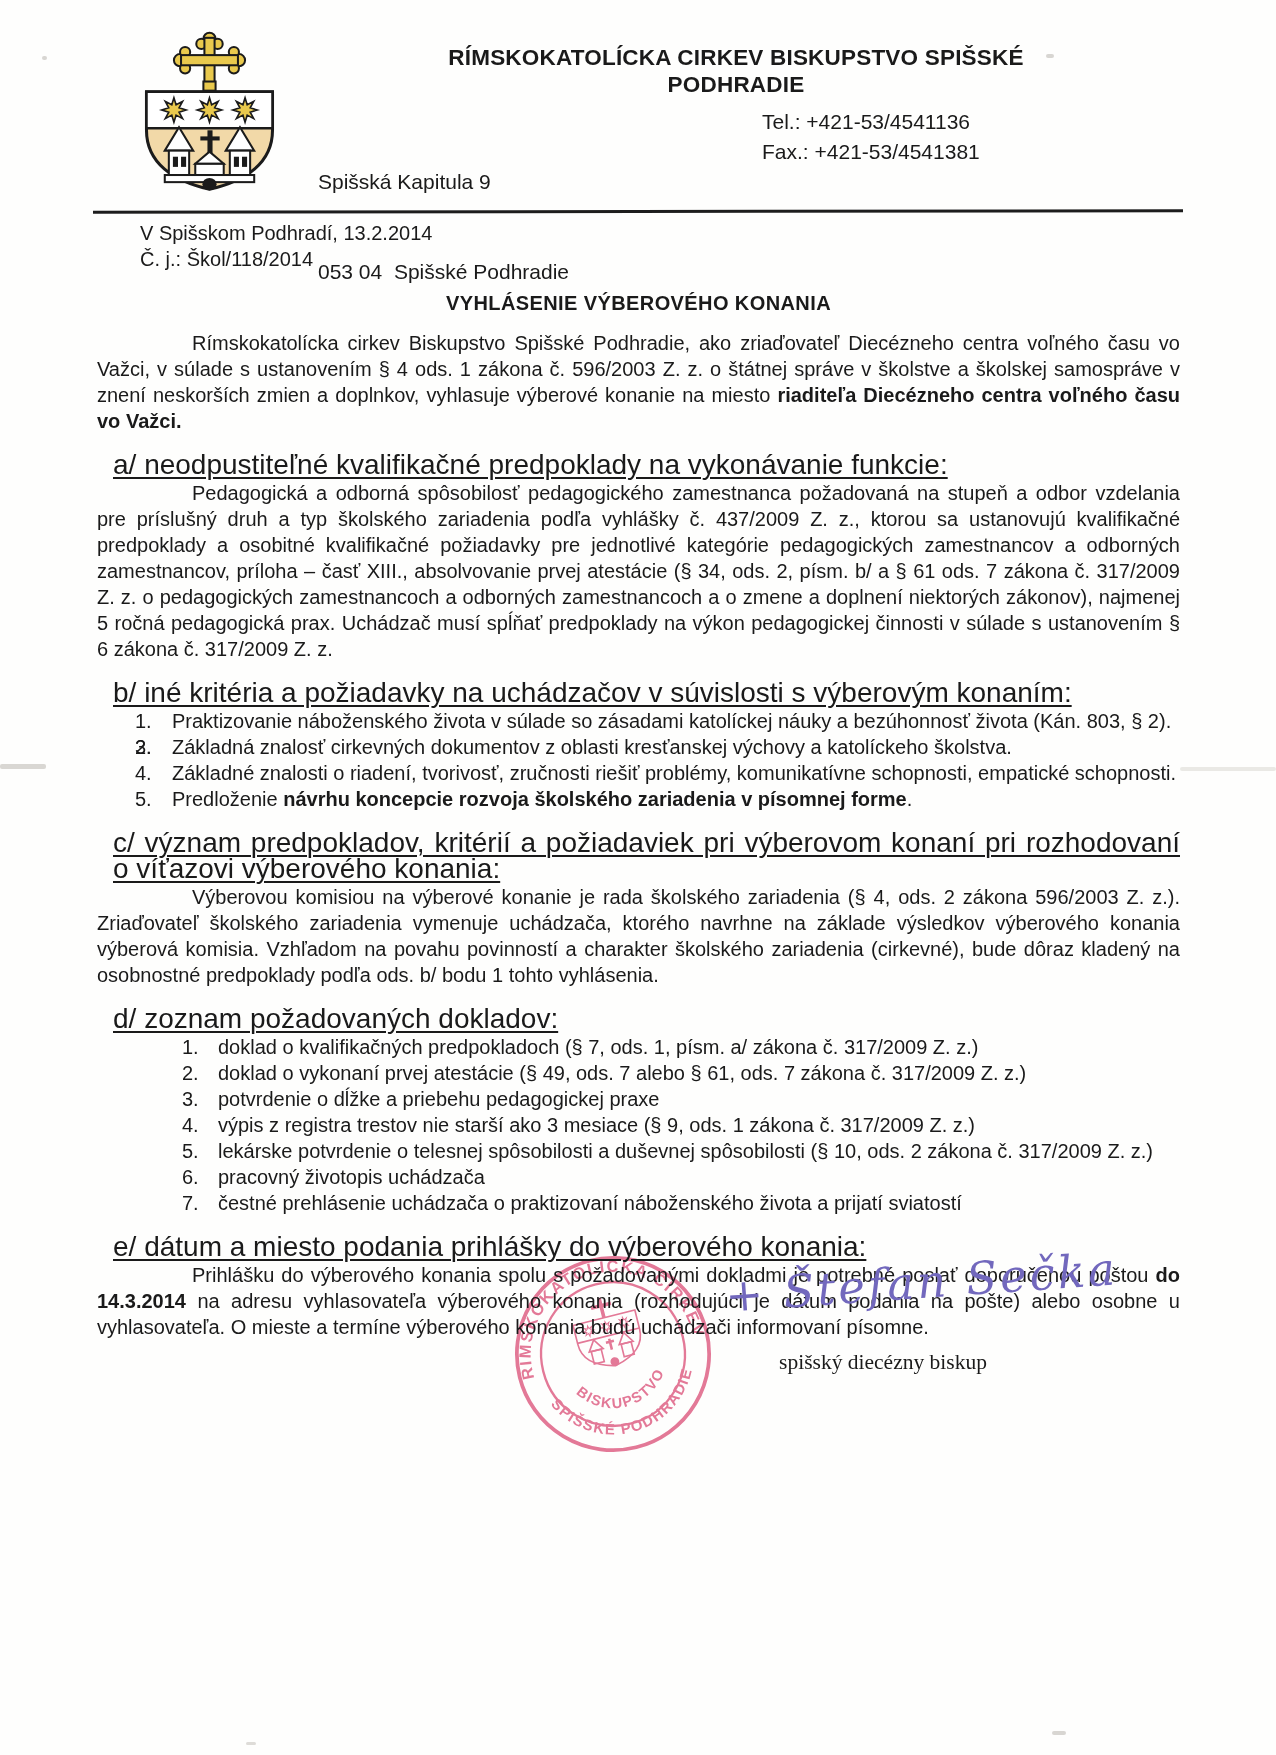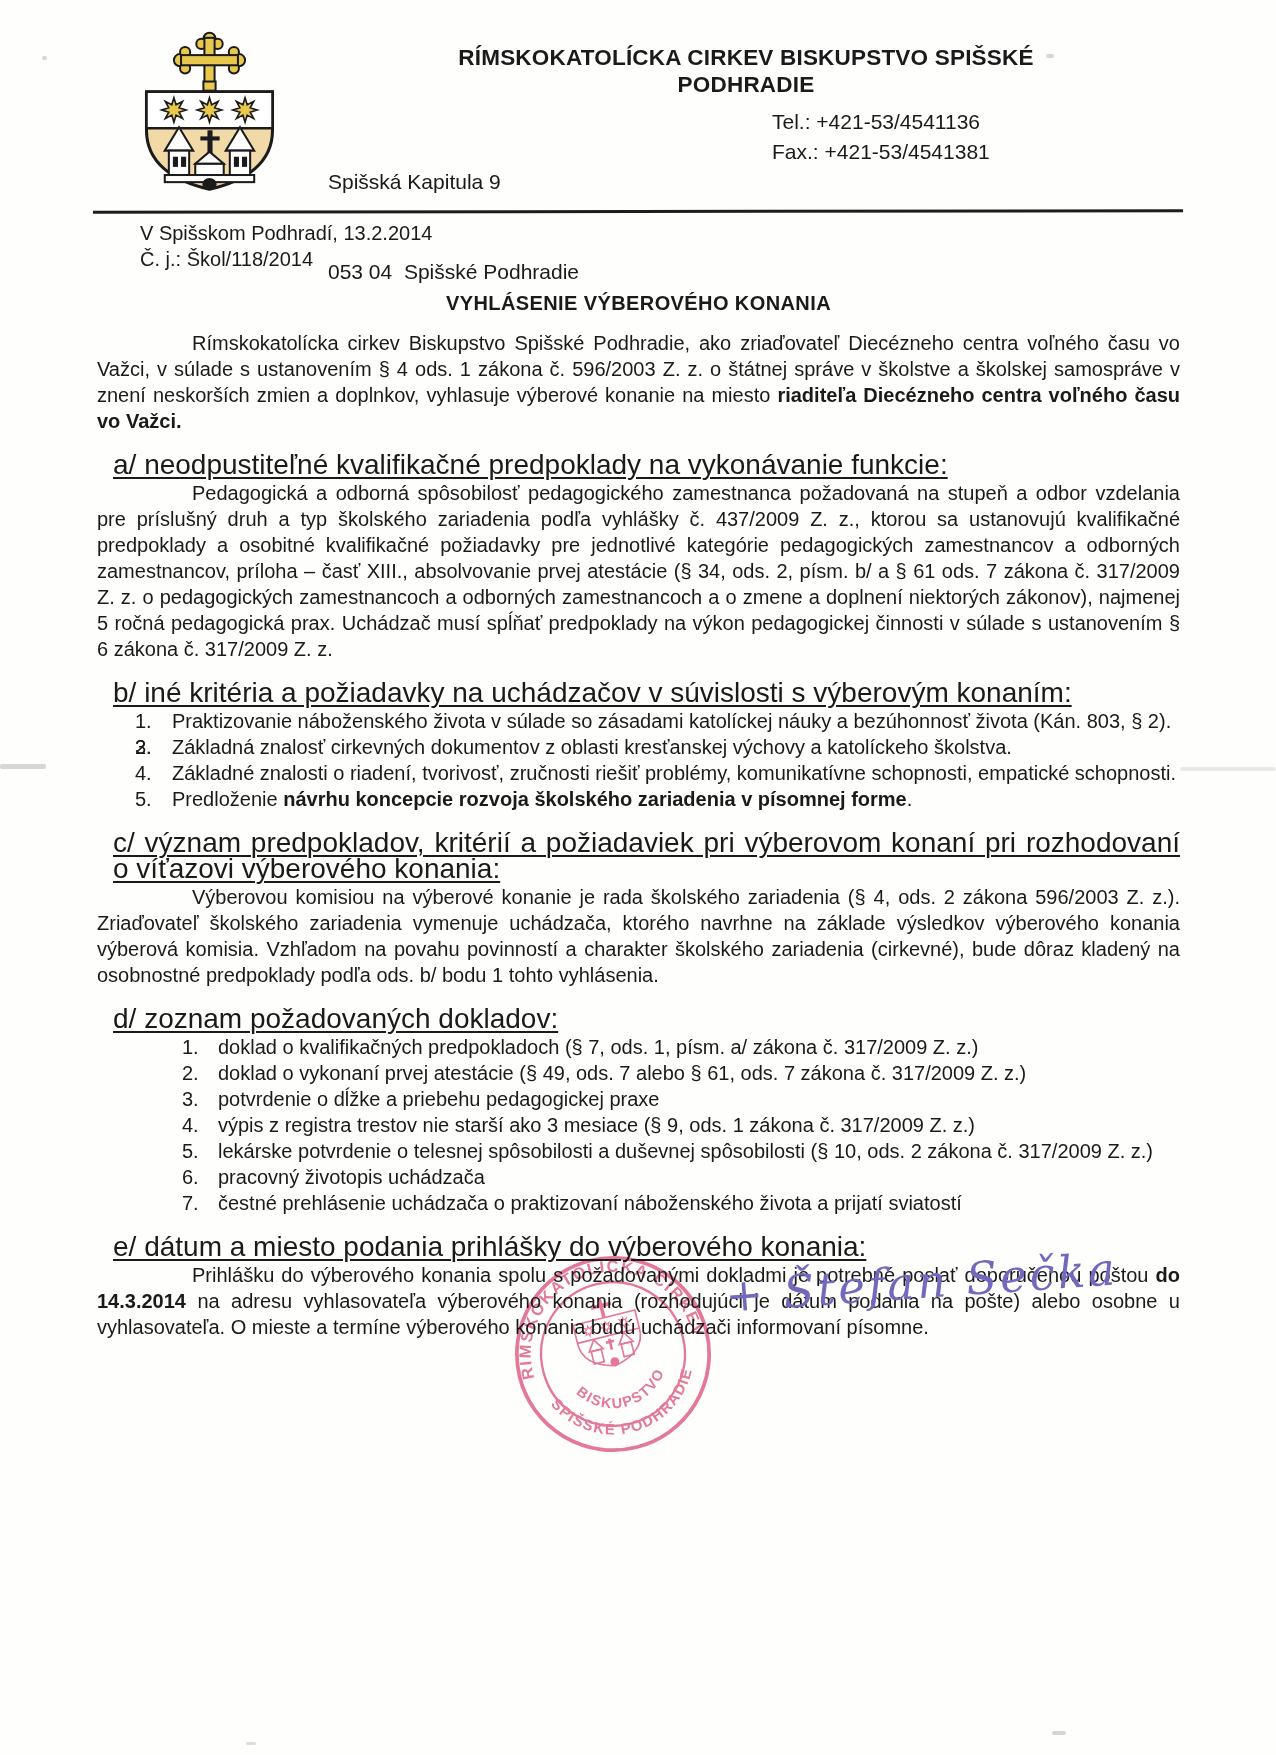--- a/index.html
+++ b/index.html
@@ -5,21 +5,21 @@
   html,body { margin:0; padding:0; }
   body {
     width:1276px; height:1755px; position:relative; overflow:hidden;
     background:#ffffff; color:#1a1a1a;
     font-family:"Liberation Sans", sans-serif;
   }
   .page { position:absolute; inset:0; background:#fefefd; }
 
   
   .coa { position:absolute; left:116px; top:28px; width:188px; height:166px; }
-  .lh-text { position:absolute; left:320px; top:44px; width:852px; }
+  .lh-text { position:absolute; left:310px; top:44px; width:852px; }
   .org-line { text-align:center; font-weight:bold; font-size:22.5px; line-height:27px; letter-spacing:.2px; }
   .lh-row { display:flex; margin-top:9px; font-size:21px; line-height:30px; }
   .lh-col1 { width:452px; padding-left:8px; box-sizing:border-box; white-space:pre-wrap; }
   .divider { position:absolute; left:93px; top:210px; width:1090px; height:3px; background:#1d1d1d; transform:rotate(-.08deg); }
 
   
   .content { position:absolute; left:97px; top:220px; width:1083px; font-size:20px; line-height:26px; }
   .meta { margin-left:43px; line-height:26px; }
   .doc-title { font-size:20px; font-weight:bold; text-align:center; margin:18px 0 14px 0; letter-spacing:.4px; }
   .para { margin:0; text-align:justify; }
@@ -184,20 +184,21 @@
           <rect x="52" y="120" width="20" height="25"></rect>
           <polygon points="108,120 122,99 136,120"></polygon>
           <rect x="112" y="120" width="20" height="25"></rect>
           <path d="M92,104 L92,126 M84,110 L100,110" stroke-width="5"></path>
           <circle cx="92" cy="150" r="7" fill="#df6186"></circle>
         </g>
       </svg>
 
       <div class="sig-hand">+ Štefan Sečka</div>
       <div class="sig-block">
+        <div class="sig-role">spišský diecézny biskup</div>
       </div>
     </div>
   </main>
 
   <div class="artifact" style="left:0;top:764px;width:46px;height:5px;background:#c9c6c0;opacity:.7;"></div>
   <div class="artifact" style="left:1180px;top:767px;width:96px;height:4px;background:#dcdad6;opacity:.6;"></div>
   <div class="artifact" style="left:1046px;top:54px;width:8px;height:4px;background:#d8d6d2;"></div>
   <div class="artifact" style="left:42px;top:56px;width:5px;height:4px;background:#d8d6d2;"></div>
   <div class="artifact" style="left:1052px;top:1731px;width:14px;height:4px;background:#d8d6d2;"></div>
   <div class="artifact" style="left:246px;top:1742px;width:10px;height:3px;background:#dedcd8;"></div>

